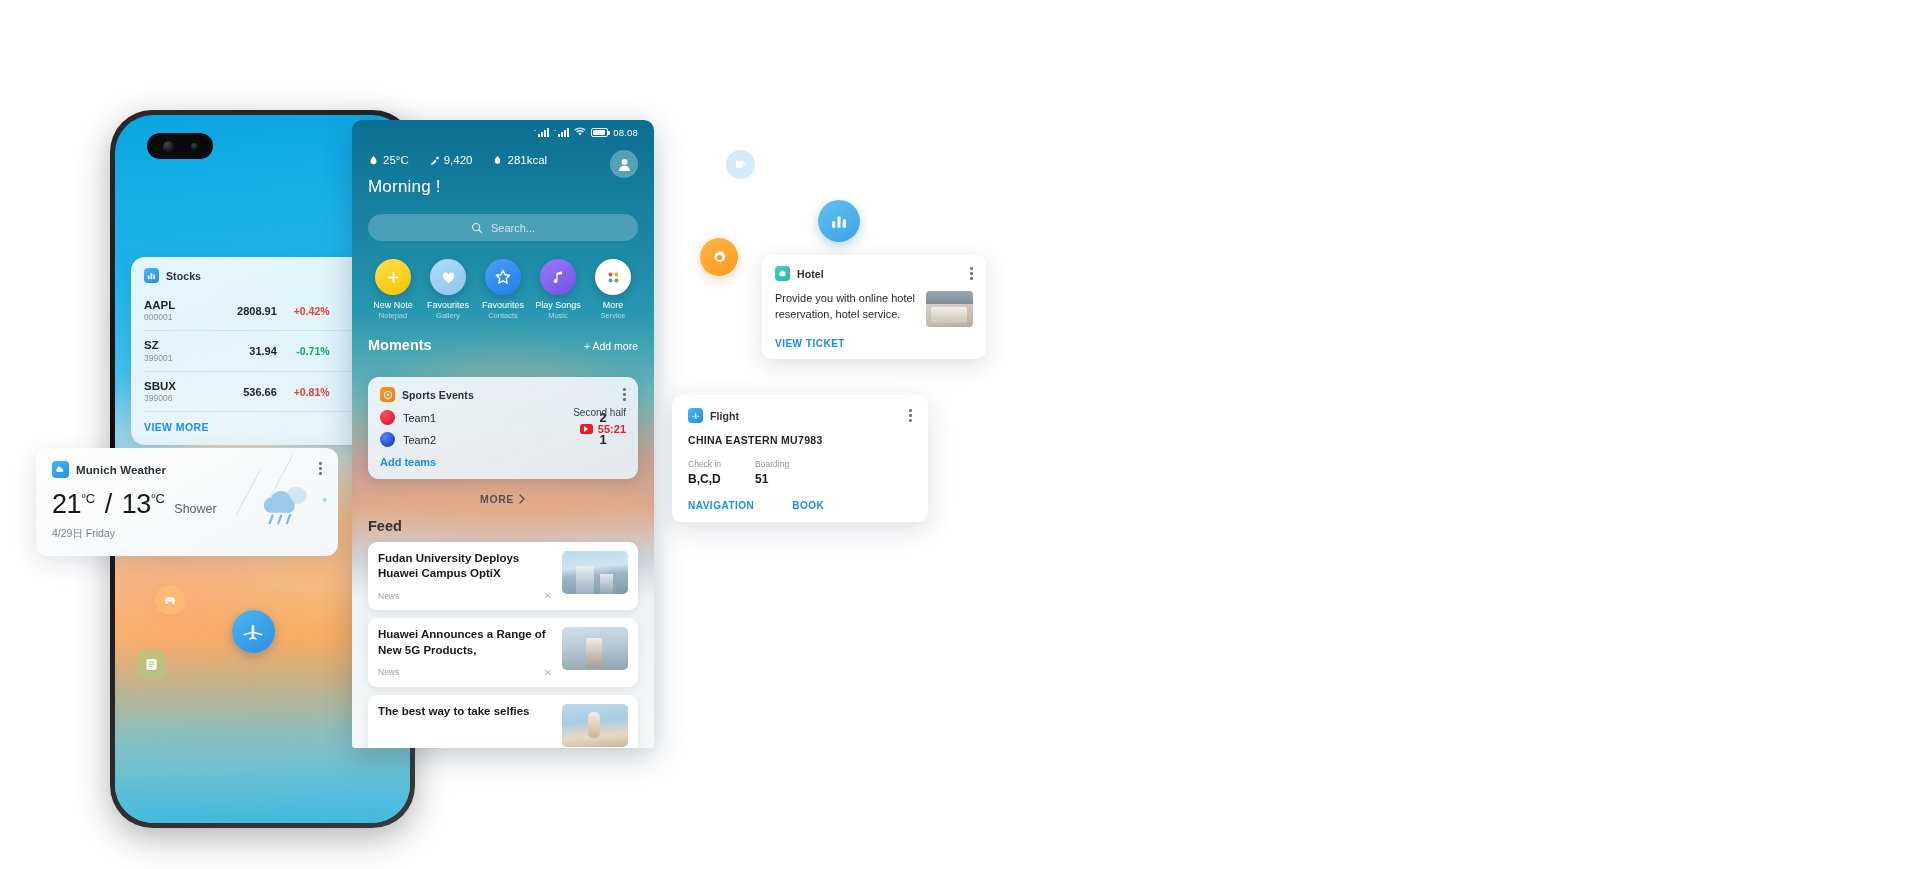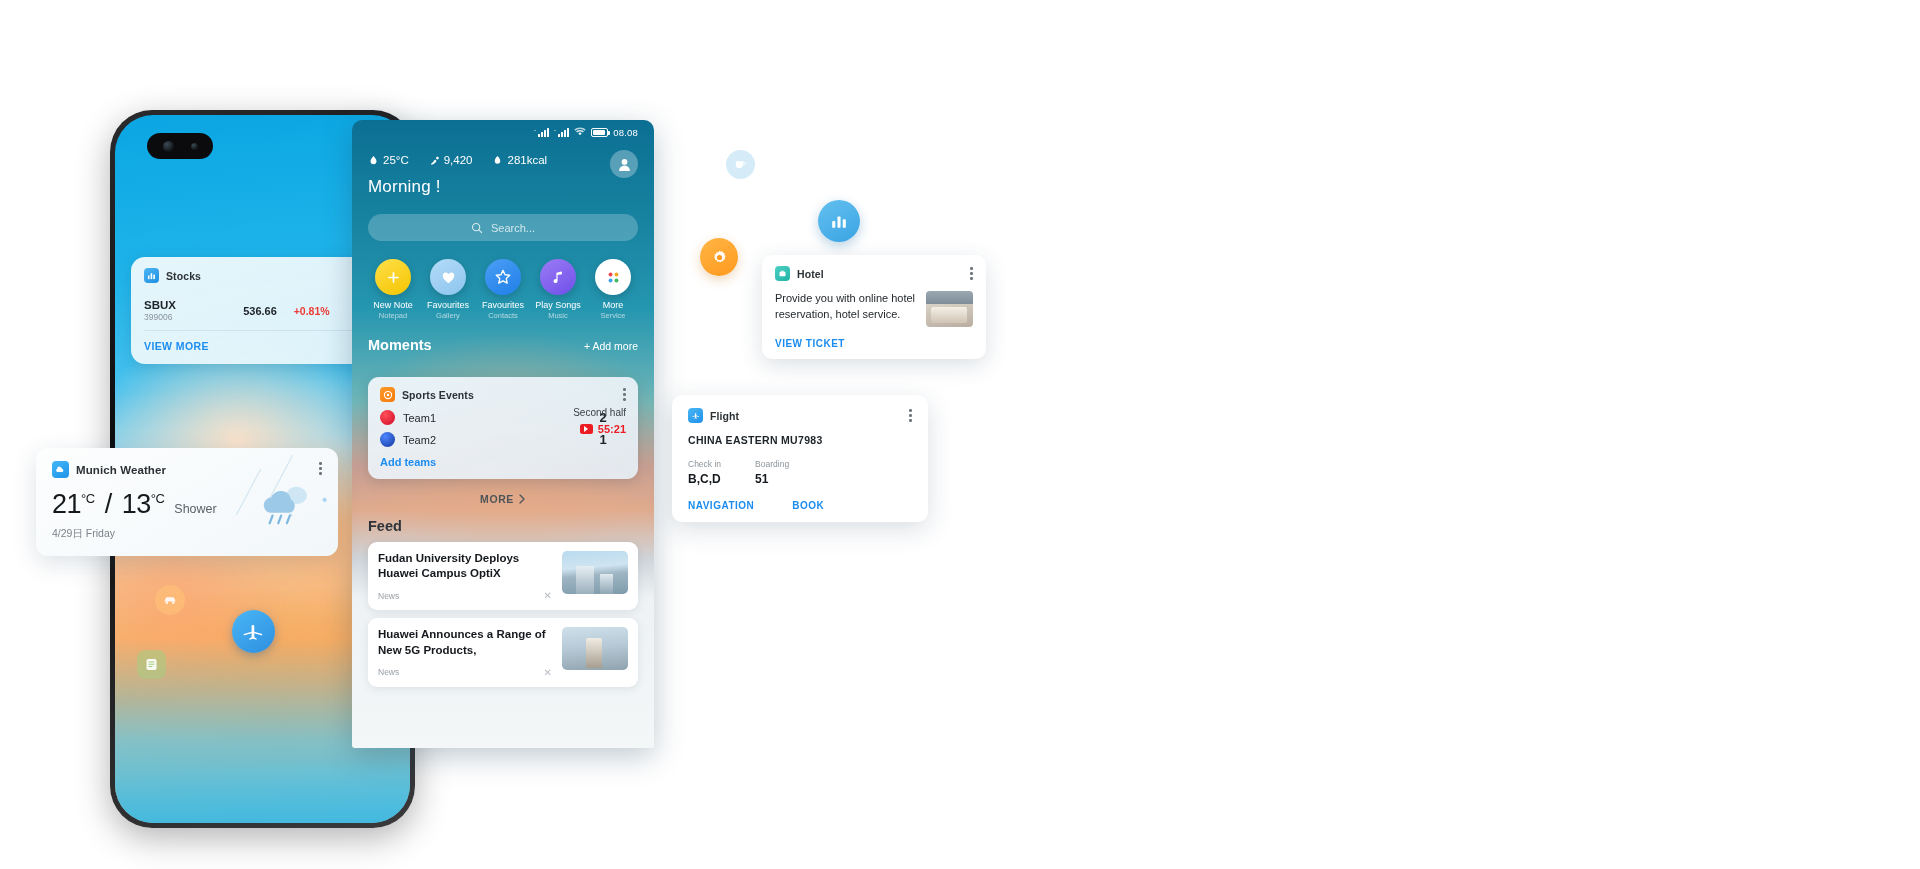--- a/index.html
+++ b/index.html
@@ -263,21 +263,39 @@
               </svg>
           </span>
           <span class="card-head-title">Stocks</span>
           <span class="kebab">
               <s></s>
               <s></s>
               <s></s>
             </span>
         </div>
 
-
+        <div class="stock-row">
+          <div class="sym">
+            <div class="t">AAPL</div>
+            <div class="c">000001</div>
+          </div>
+          <div class="price">2808.91</div>
+          <div class="pct up">+0.42%</div>
+          <div class="chg up">+17.14</div>
+        </div>
+
+        <div class="stock-row">
+          <div class="sym">
+            <div class="t">SZ</div>
+            <div class="c">399001</div>
+          </div>
+          <div class="price">31.94</div>
+          <div class="pct down">-0.71%</div>
+          <div class="chg down">-13.62</div>
+        </div>
 
         <div class="stock-row">
           <div class="sym">
             <div class="t">SBUX</div>
             <div class="c">399006</div>
           </div>
           <div class="price">536.66</div>
           <div class="pct up">+0.81%</div>
           <div class="chg up">+11.94</div>
         </div>
@@ -516,20 +534,26 @@
         <div class="feed-text">
           <div class="feed-h">Huawei Announces a Range of New 5G Products,</div>
           <div class="feed-m">
             <span>News</span>
             <span class="feed-x">✕</span>
           </div>
         </div>
         <div class="thumb th2"></div>
       </div>
 
+      <div class="feed-item">
+        <div class="feed-text">
+          <div class="feed-h">The best way to take selfies</div>
+        </div>
+        <div class="thumb th3"></div>
+      </div>
 
     </div>
   </div>
 
   <div class="bubble bub-cup">
     <svg width="15" height="15" viewBox="0 0 18 18">
         <path d="M3.4 5h8.2v5a3.2 3.2 0 0 1-3.2 3.2H6.6A3.2 3.2 0 0 1 3.4 10z" fill="#fff"></path>
         <path d="M11.8 6.2h1.3a1.6 1.6 0 1 1 0 3.2h-1.3z" fill="none" stroke="#fff" stroke-width="1.1"></path>
       </svg>
   </div>

